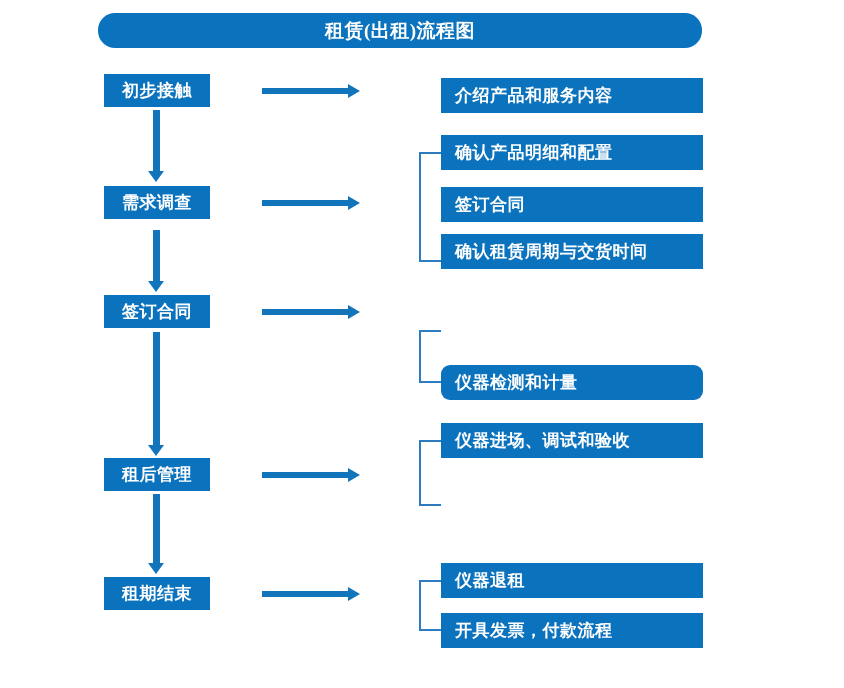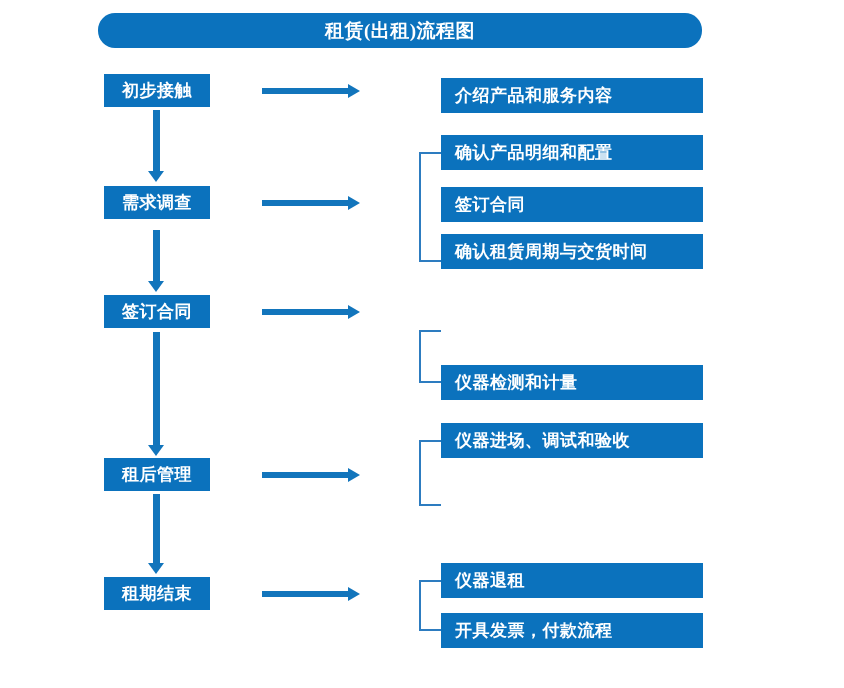--- a/index.html
+++ b/index.html
@@ -196,21 +196,21 @@
 
   <div class="node-box right" style="top:78px;">介绍产品和服务内容</div>
 
   <div class="node-box right" style="top:135px;">确认产品明细和配置</div>
 
   <div class="node-box right" style="top:187px;">签订合同</div>
 
   <div class="node-box right" style="top:234px;">确认租赁周期与交货时间</div>
 
 
-  <div class="node-box right" style="top:365px;">仪器检测和计量</div>
+  <div class="node-box right" style="top:365px;border-radius:9px;">仪器检测和计量</div>
 
   <div class="node-box right" style="top:423px;">仪器进场、调试和验收</div>
 
 
   <div class="node-box right" style="top:563px;">仪器退租</div>
 
   <div class="node-box right" style="top:613px;">开具发票，付款流程</div>
 
 </div>
 

